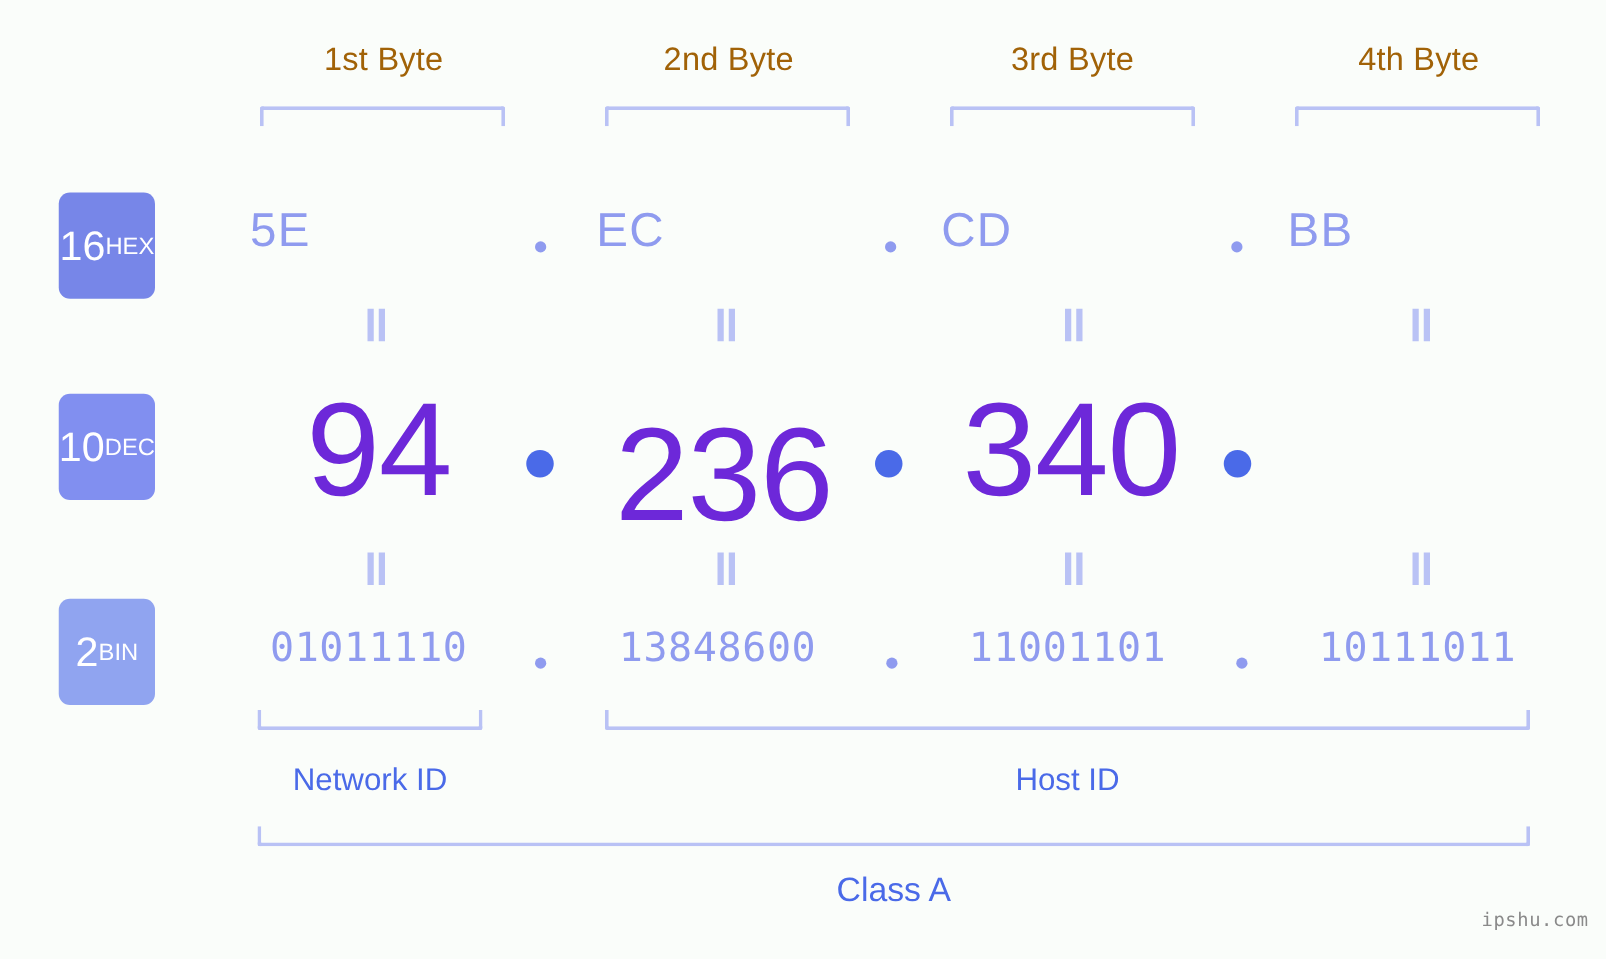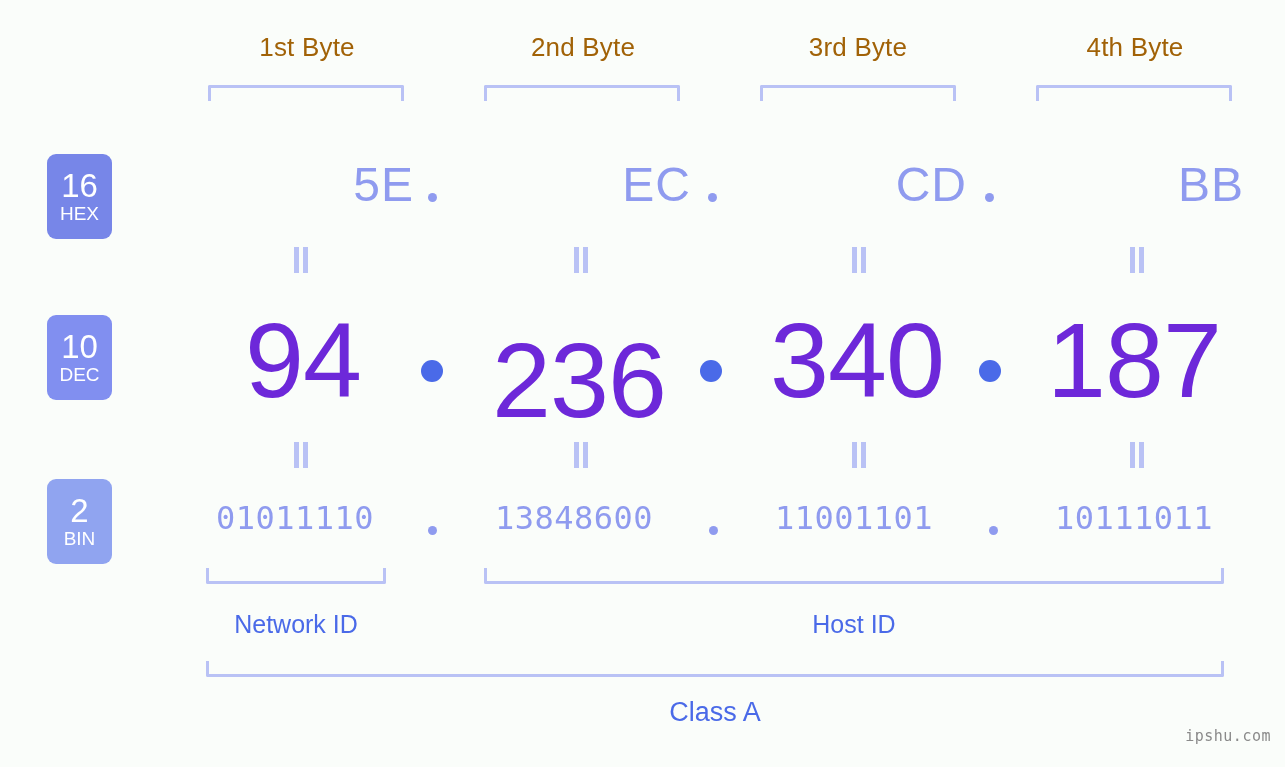--- a/index.html
+++ b/index.html
@@ -47,25 +47,25 @@
     border: 3px solid #b9c2f5;
     border-top: none;
     border-radius: 0 0 2px 2px;
     box-sizing: border-box;
   }
 
   
   .badge {
     position: absolute;
     left: 47px;
-    width: 65px;
+    width: 77px;
     border-radius: 9px;
     color: #ffffff;
     display: flex;
-    flex-direction: column;
+    flex-direction: row;
     align-items: center;
     justify-content: center;
     box-sizing: border-box;
   }
   .badge-num {
     font-size: 33px;
     line-height: 33px;
     font-weight: 400;
   }
   .badge-sub {
@@ -75,22 +75,22 @@
     margin-top: 1px;
   }
   #badge-hex { top: 154px;  height: 85px; background: #7786e8; }
   #badge-dec { top: 315px;  height: 85px; background: #818ff0; }
   #badge-bin { top: 479px;  height: 85px; background: #90a4f0; }
 
   
   .hex-val {
     position: absolute;
     top: 157px;
-    text-align: right;
-    font-size: 48px;
+    text-align: left;
+    font-size: 38px;
     line-height: 56px;
     color: #8f9bef;
     letter-spacing: 1px;
     white-space: nowrap;
   }
   .hex-dot {
     position: absolute;
     top: 193px;
     width: 9px;
     height: 9px;
@@ -238,21 +238,20 @@
       <i></i>
       <i></i>
     </div>
 
   <div class="dec-val" style="left:196px; width:214px;">94</div>
   <div class="dec-dot" style="left:421px;"></div>
   <div class="dec-val" style="left:472px; width:214px;margin-top:20px;">236</div>
   <div class="dec-dot" style="left:700px;"></div>
   <div class="dec-val" style="left:750px; width:214px;">340</div>
   <div class="dec-dot" style="left:979px;"></div>
-  <div class="dec-val" style="left:1027px; width:214px;">187</div>
 
   <div class="eq" style="left:292px; top:442px;">
       <i></i>
       <i></i>
     </div>
   <div class="eq" style="left:572px; top:442px;">
       <i></i>
       <i></i>
     </div>
   <div class="eq" style="left:850px; top:442px;">

